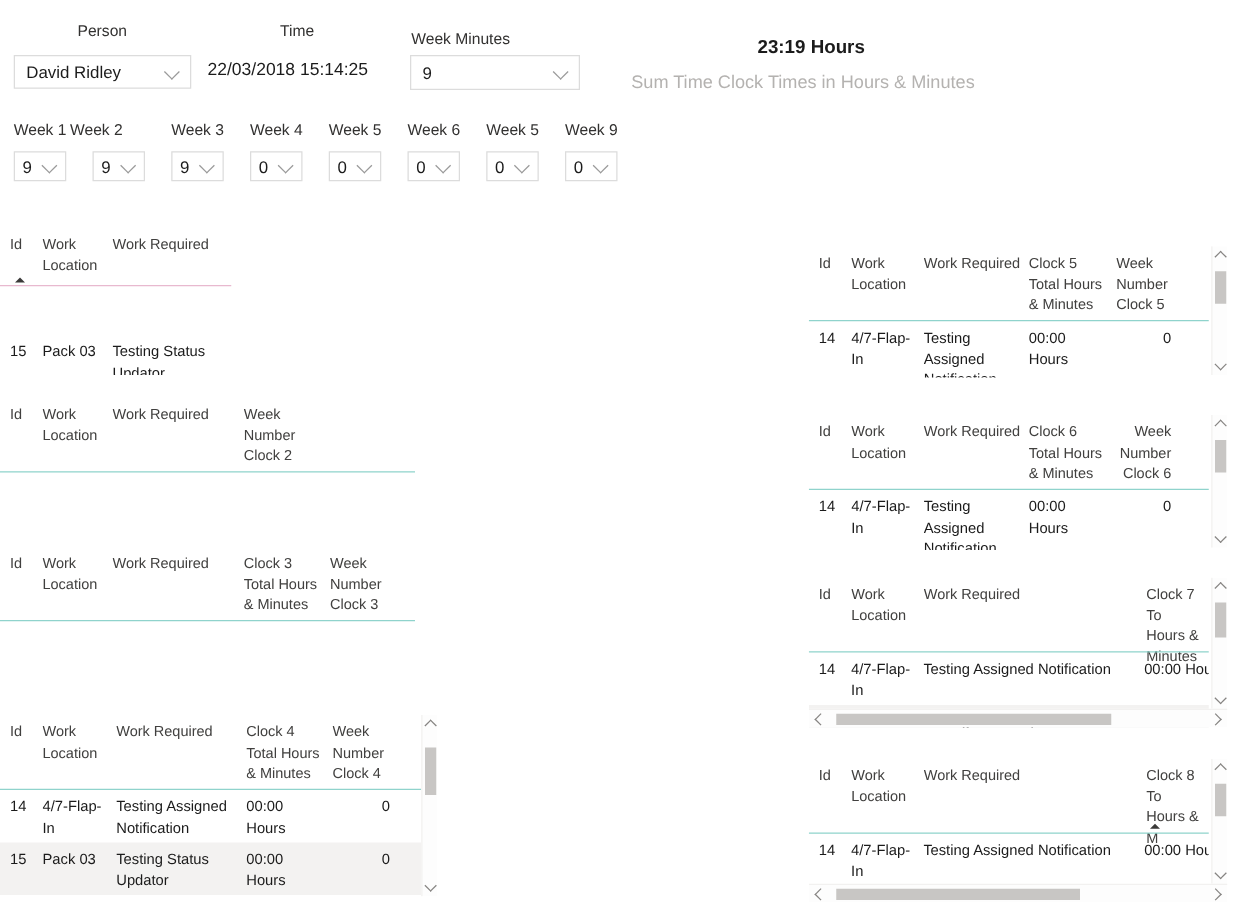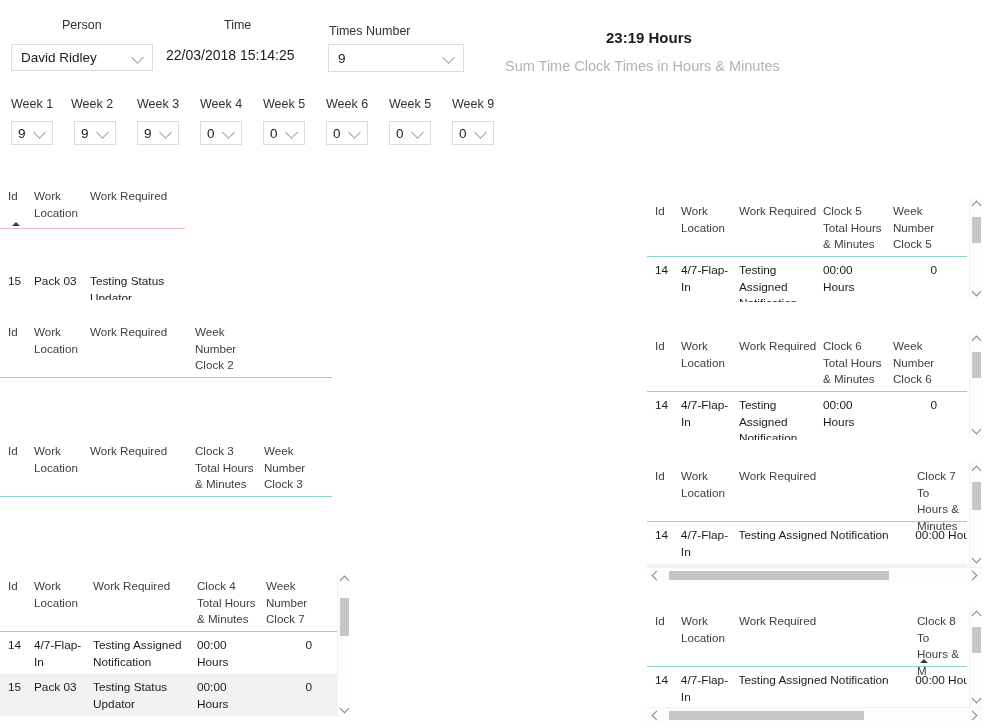--- a/index.html
+++ b/index.html
@@ -175,33 +175,33 @@
 
   <div class="fld-label" style="left:62px; top:18px;">Person</div>
   <div class="combo" style="left:11px; top:44px; width:142px; height:27px;">
     <span class="val">David Ridley</span>
     <span class="chev"></span>
   </div>
 
   <div class="fld-label" style="left:224px; top:18px;">Time</div>
   <div class="datetxt" style="left:166px; top:47px;">22/03/2018 15:14:25</div>
 
-  <div class="fld-label" style="left:329px; top:24px;">Times Number</div>
+  <div class="fld-label" style="left:329px; top:24px;">Week Minutes</div>
   <div class="combo" style="left:328px; top:44px; width:136px; height:28px;">
     <span class="val">9</span>
     <span class="chev"></span>
   </div>
 
   <div class="fld-label" style="left:11px; top:97px;">Week 1</div>
   <div class="combo" style="left:11px; top:121px; width:42px; height:24px; padding:0 4px 0 6px;">
     <span class="val">9</span>
     <span class="chev"></span>
   </div>
 
-  <div class="fld-label" style="left:71px; top:97px;">Week 2</div>
+  <div class="fld-label" style="left:56px; top:97px;">Week 2</div>
   <div class="combo" style="left:74px; top:121px; width:42px; height:24px; padding:0 4px 0 6px;">
     <span class="val">9</span>
     <span class="chev"></span>
   </div>
 
   <div class="fld-label" style="left:137px; top:97px;">Week 3</div>
   <div class="combo" style="left:137px; top:121px; width:42px; height:24px; padding:0 4px 0 6px;">
     <span class="val">9</span>
     <span class="chev"></span>
   </div>
@@ -281,21 +281,21 @@
     </div>
   </div>
 
   <div class="grid" style="left:0px; top:572px; width:350px; height:150px;">
     <div class="grid-inner">
       <div class="ghead" style="padding-left:8px;">
         <div class="hc" style="width:26px;">Id</div>
         <div class="hc" style="width:59px;">Work Location</div>
         <div class="hc" style="width:104px;">Work Required</div>
         <div class="hc" style="width:69px;">Clock 4 Total Hours &amp; Minutes</div>
-        <div class="hc" style="width:52px;">Week Number Clock 7</div>
+        <div class="hc" style="width:52px;">Week Number Clock 4</div>
       </div>
       <div class="hrule" style="top:59px; width:337px; background:#8fd3cc;"></div>
 
       <div style="position:absolute; top:60px; left:0; width:337px;">
         <div class="grow" style="padding-left:8px;">
           <div class="gc" style="width:26px;">14</div>
           <div class="gc" style="width:59px;">4/7-Flap-In</div>
           <div class="gc" style="width:104px;">Testing Assigned Notification</div>
           <div class="gc" style="width:69px;">00:00 Hours</div>
           <div class="gc num" style="width:52px;">0</div>
@@ -354,21 +354,21 @@
     </div>
   </div>
 
   <div class="grid" style="left:647px; top:332px; width:335px; height:108px;">
     <div class="grid-inner">
       <div class="ghead" style="padding-left:8px;">
         <div class="hc" style="width:26px;">Id</div>
         <div class="hc" style="width:58px;">Work Location</div>
         <div class="hc" style="width:84px;">Work Required</div>
         <div class="hc" style="width:70px;">Clock 6 Total Hours &amp; Minutes</div>
-        <div class="hc" style="width:50px;">Week Number Clock 6</div>
+        <div class="hc" style="width:50px;text-align:right;">Week Number Clock 6</div>
       </div>
       <div class="hrule" style="top:59px; width:320px; background:#8fd3cc;"></div>
 
       <div style="position:absolute; top:60px; left:0; width:320px;">
         <div class="grow" style="padding-left:8px;">
           <div class="gc" style="width:26px;">14</div>
           <div class="gc" style="width:58px;">4/7-Flap-In</div>
           <div class="gc" style="width:84px;">Testing Assigned Notification</div>
           <div class="gc" style="width:70px;">00:00 Hours</div>
           <div class="gc num" style="width:50px;">0</div>

